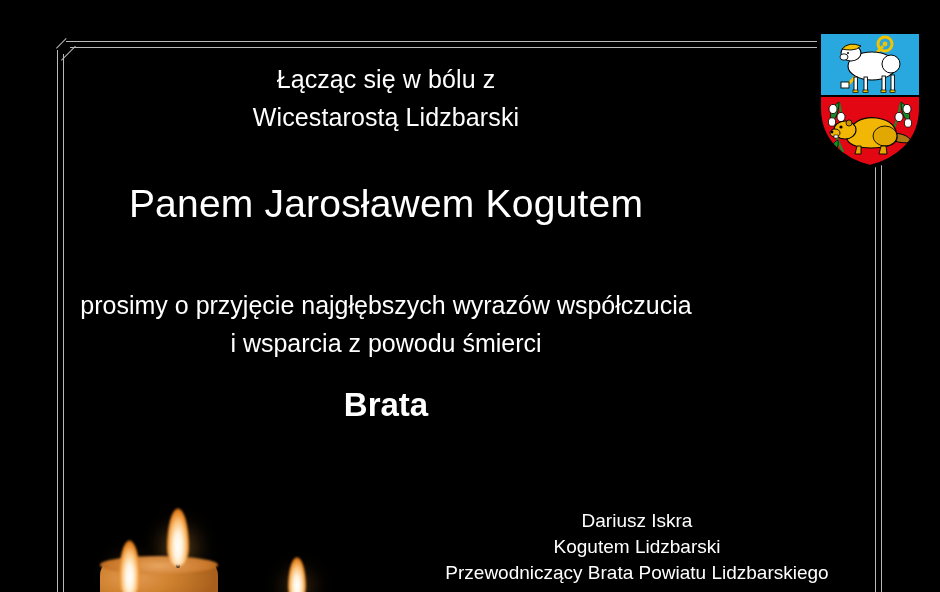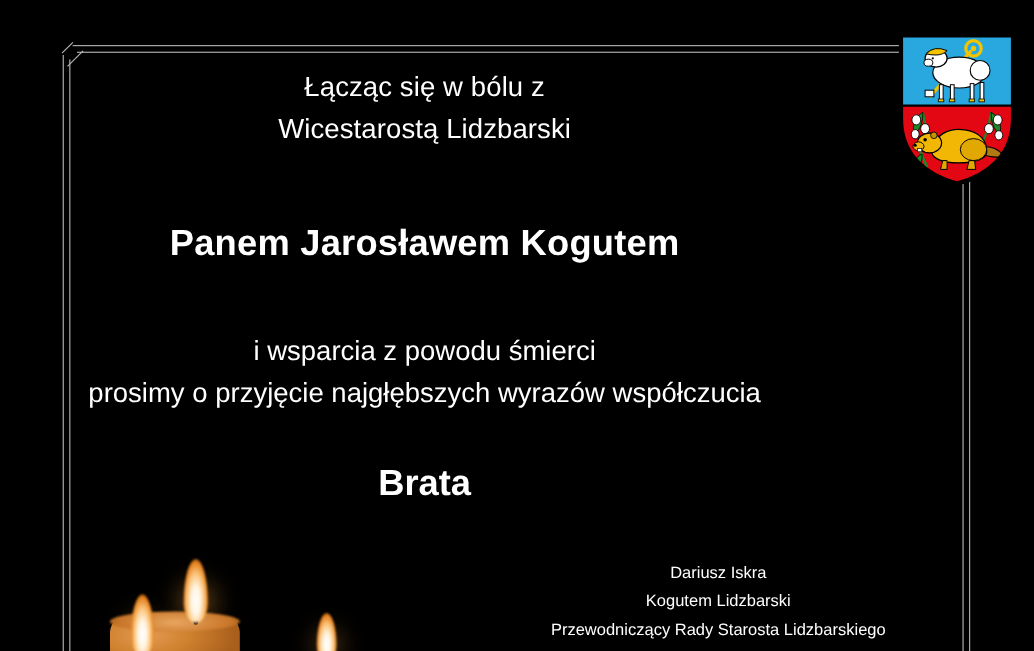--- a/index.html
+++ b/index.html
@@ -51,44 +51,44 @@
     text-align:center;
   }
   .intro {
     font-size:25px;
     line-height:38px;
     font-weight:400;
     letter-spacing:.1px;
     padding-top:19px;
   }
   .honoree {
-    font-size:33px;
-    font-weight:700;
+    font-size:39px;
+    font-weight:400;
     letter-spacing:.2px;
-    margin-top:66px;
+    margin-top:46px;
   }
   .body-text {
     font-size:25px;
     line-height:38px;
     font-weight:400;
     margin-top:60px;
   }
   .relation {
     font-size:33px;
     font-weight:700;
-    margin-top:44px;
+    margin-top:24px;
   }
 
   
   #signature {
     position:absolute;
-    left:428px; top:508px;
+    left:412px; top:508px;
     width:450px;
     text-align:center;
-    font-size:15px;
+    font-size:19px;
     line-height:26px;
     font-weight:400;
     white-space:nowrap;
   }
 
   
   #coat {
     position:absolute;
     left:817px; top:30px;
     width:106px; height:139px;
@@ -165,31 +165,31 @@
 
 <div id="content">
   <div class="intro">
     <div>Łącząc się w bólu z</div>
     <div>Wicestarostą Lidzbarski</div>
   </div>
 
   <div class="honoree">Panem Jarosławem Kogutem</div>
 
   <div class="body-text">
+    <div>prosimy o przyjęcie najgłębszych wyrazów współczucia</div>
     <div>i wsparcia z powodu śmierci</div>
-    <div>prosimy o przyjęcie najgłębszych wyrazów współczucia</div>
   </div>
 
   <div class="relation">Brata</div>
 </div>
 
 <div id="signature">
   <div>Dariusz Iskra</div>
   <div>Kogutem Lidzbarski</div>
-  <div>Przewodniczący Rady Starosta Lidzbarskiego</div>
+  <div>Przewodniczący Brata Powiatu Lidzbarskiego</div>
 </div>
 
 <div id="coat">
   <svg viewBox="0 0 106 139" xmlns="http://www.w3.org/2000/svg">
     <defs>
       <clipPath id="shieldClip">
         <path d="M2,2 H104 V78 C104,112 80,130 53,137 C26,130 2,112 2,78 Z"></path>
       </clipPath>
     </defs>
 

